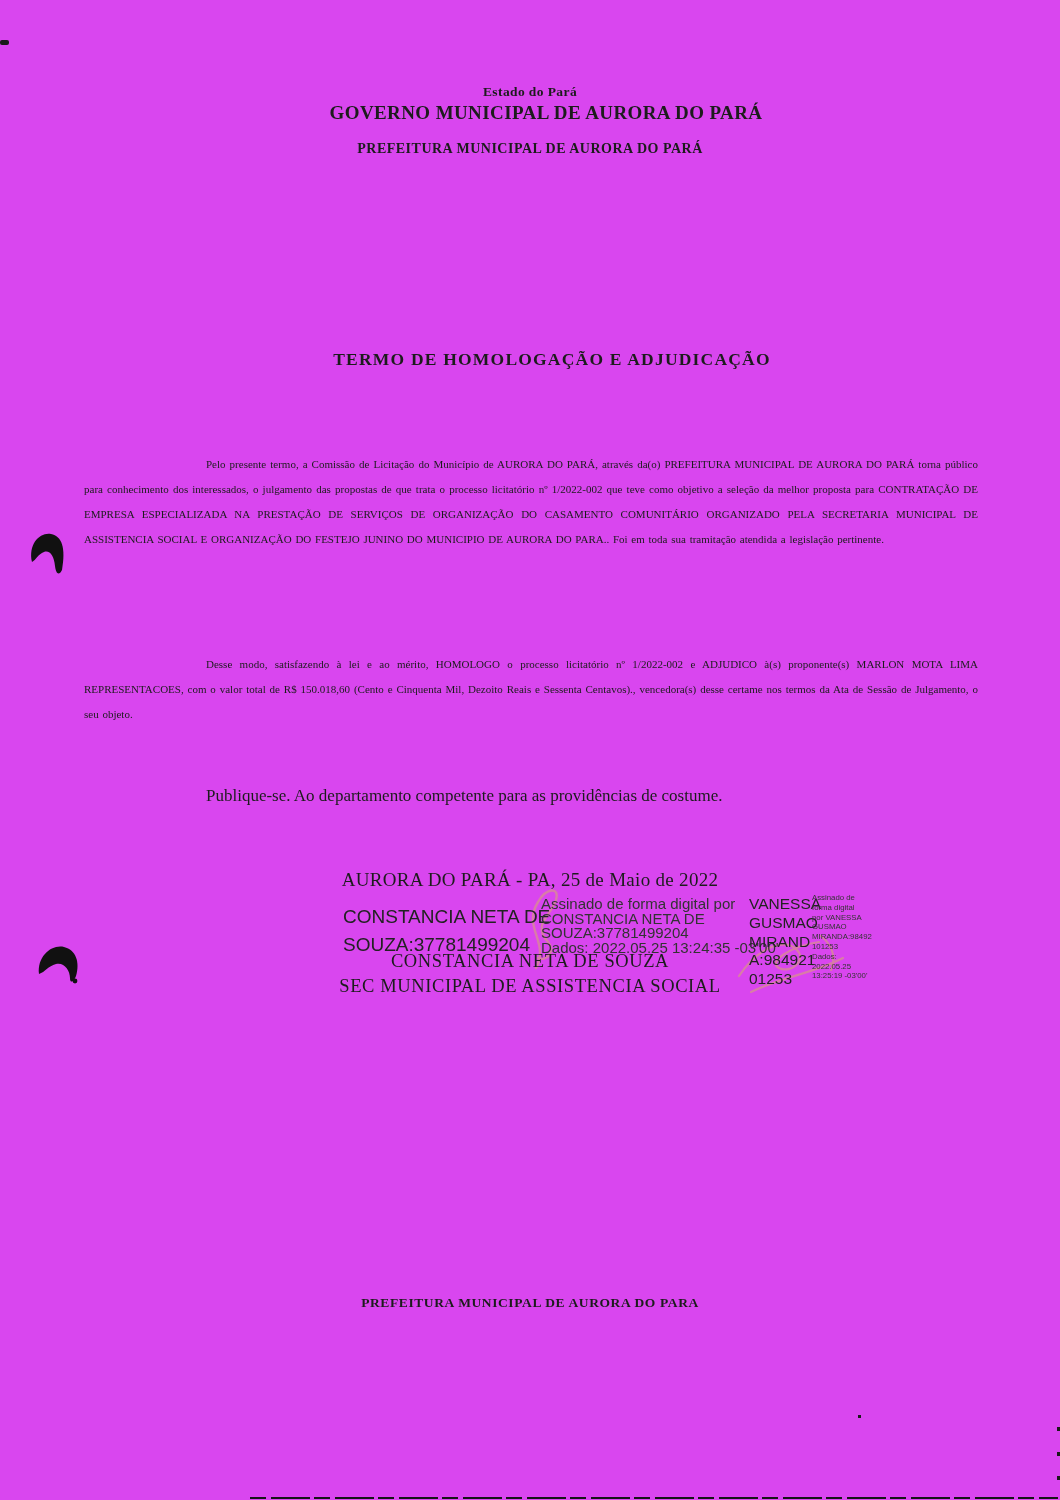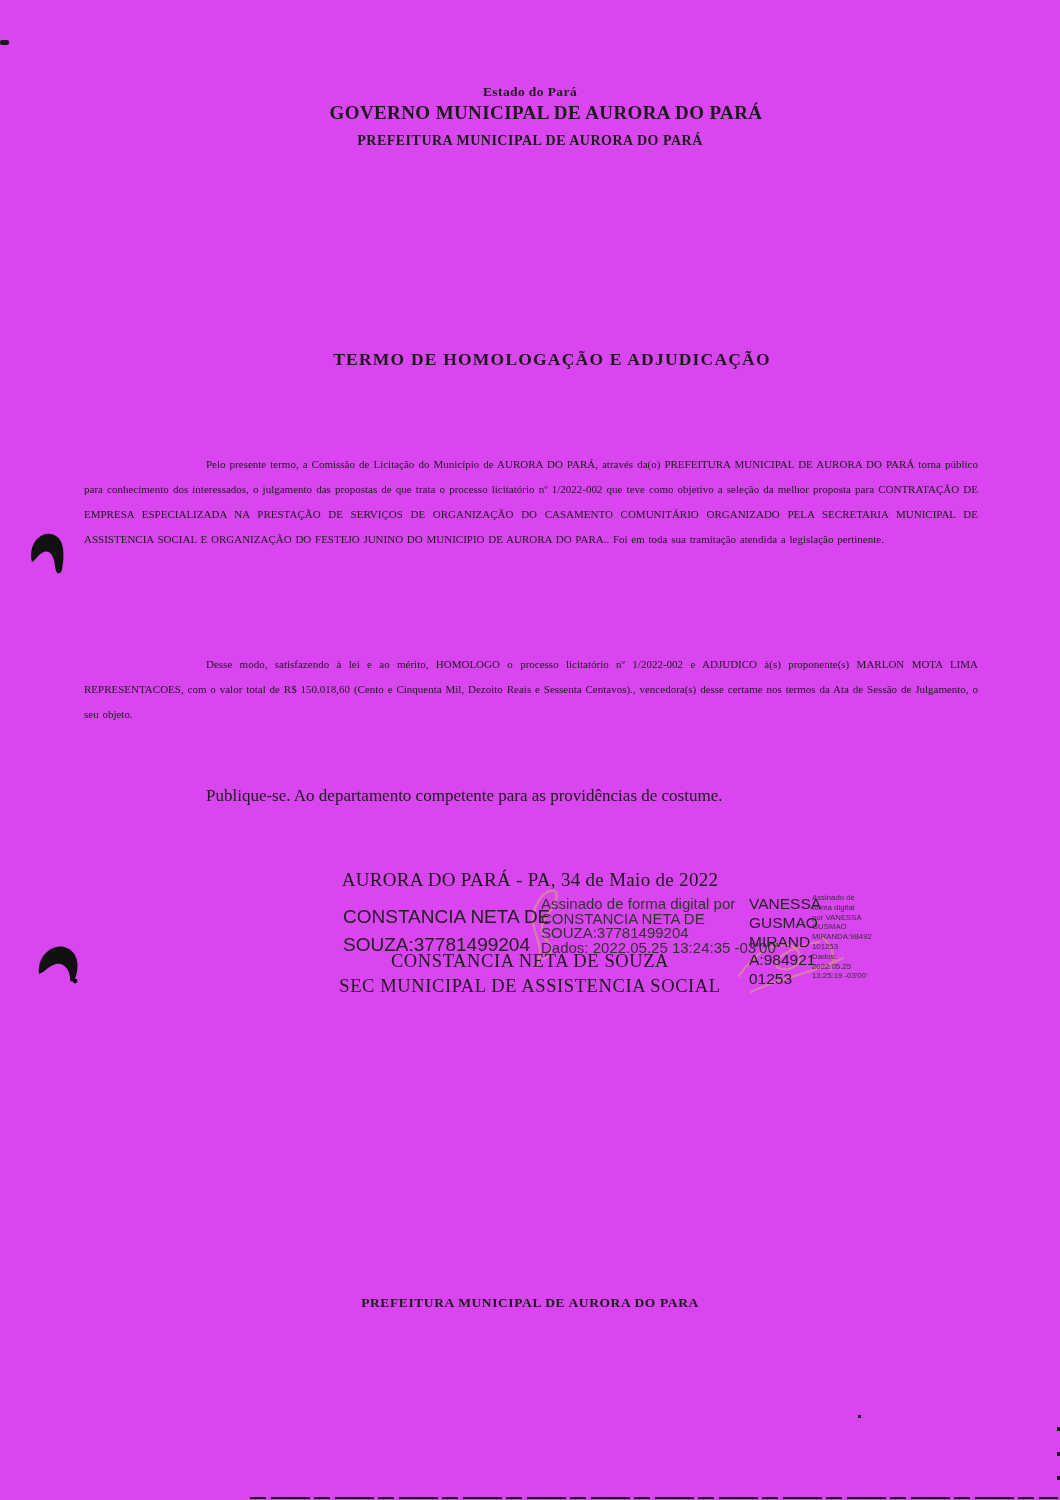--- a/index.html
+++ b/index.html
@@ -20,21 +20,21 @@
 
   
   .header-block {
     top: 84px; left: 0; width: 100%;
     text-align: center;
     font-weight: bold;
     line-height: 1.15;
   }
   .header-state { font-size: 13.5px; letter-spacing: 0.4px; }
   .header-gov   { font-size: 19px;   letter-spacing: 0.4px; margin-top: 2px; padding-left: 32px; }
-  .header-pref  { font-size: 14px;   letter-spacing: 0.5px; margin-top: 10px; }
+  .header-pref  { font-size: 14px;   letter-spacing: 0.5px; margin-top: 18px; }
 
   
   .doc-title {
     top: 349px; left: 0; width: 100%;
     text-align: center;
     font-weight: bold;
     font-size: 17.5px;
     letter-spacing: 1.2px;
     padding-left: 22px;
   }
@@ -146,21 +146,21 @@
     <div class="header-gov">GOVERNO MUNICIPAL DE AURORA DO PARÁ</div>
     <div class="header-pref">PREFEITURA MUNICIPAL DE AURORA DO PARÁ</div>
   </div>
 
   <div class="abs doc-title">TERMO DE HOMOLOGAÇÃO E ADJUDICAÇÃO</div>
 
   <div class="abs para para-1">Pelo presente termo, a Comissão de Licitação do Município de AURORA DO PARÁ, através da(o) PREFEITURA MUNICIPAL DE AURORA DO PARÁ torna público para conhecimento dos interessados, o julgamento das propostas de que trata o processo licitatório nº 1/2022-002 que teve como objetivo a seleção da melhor proposta para CONTRATAÇÃO DE EMPRESA ESPECIALIZADA NA PRESTAÇÃO DE SERVIÇOS DE ORGANIZAÇÃO DO CASAMENTO COMUNITÁRIO ORGANIZADO PELA SECRETARIA MUNICIPAL DE ASSISTENCIA SOCIAL E ORGANIZAÇÃO DO FESTEJO JUNINO DO MUNICIPIO DE AURORA DO PARA.. Foi em toda sua tramitação atendida a legislação pertinente.</div>
   <div class="abs para para-2">Desse modo,  satisfazendo à lei e ao mérito, HOMOLOGO o processo licitatório nº 1/2022-002 e ADJUDICO à(s) proponente(s) MARLON MOTA LIMA REPRESENTACOES, com o valor total de R$ 150.018,60 (Cento e Cinquenta Mil, Dezoito Reais e Sessenta Centavos)., vencedora(s) desse certame nos termos da Ata de Sessão de Julgamento, o seu objeto.</div>
   <div class="abs para-3 abs">Publique-se. Ao departamento competente para as providências de costume.</div>
 
-  <div class="abs dateline">AURORA DO PARÁ - PA, 34 de Maio de 2022</div>
+  <div class="abs dateline">AURORA DO PARÁ - PA, 25 de Maio de 2022</div>
 
   <div class="abs stamp sig-left-big">CONSTANCIA NETA DE
 SOUZA:37781499204</div>
   <svg class="abs flourish" style="left:508px; top:880px;" width="64" height="92" viewBox="0 0 64 92">
     <path d="M28 88 C 42 62, 14 48, 30 22 C 38 8, 52 6, 48 20 C 43 36, 24 44, 40 62 C 48 72, 38 82, 30 78" fill="none" stroke="#d98f8f" stroke-width="2.4" stroke-linecap="round"></path>
   </svg>
   <div class="abs stamp sig-left-small">Assinado de forma digital por
 CONSTANCIA NETA DE
 SOUZA:37781499204
 Dados: 2022.05.25 13:24:35 -03'00'</div>

